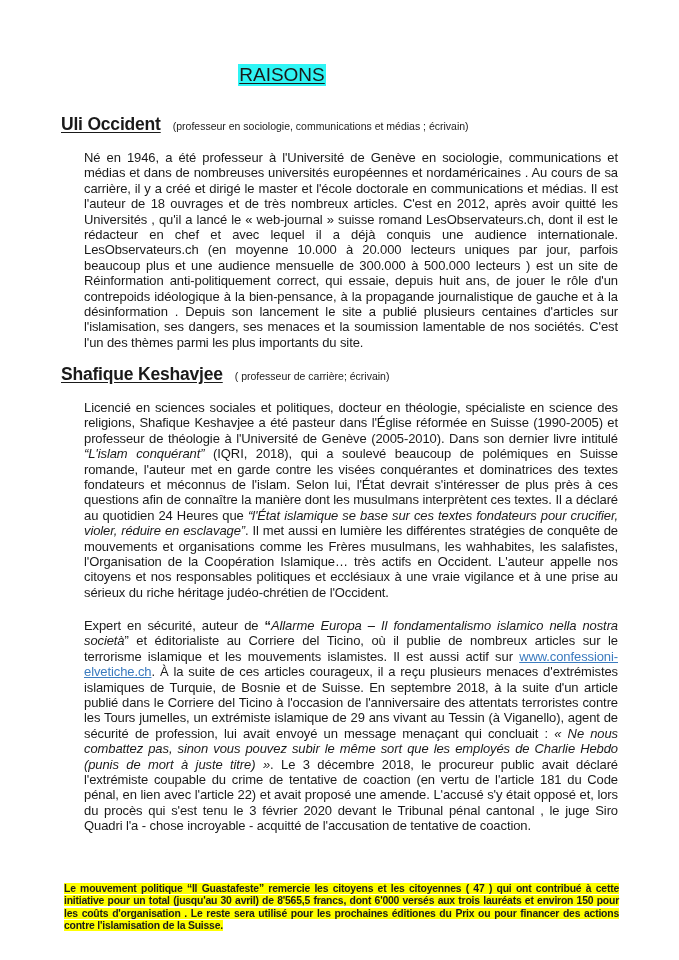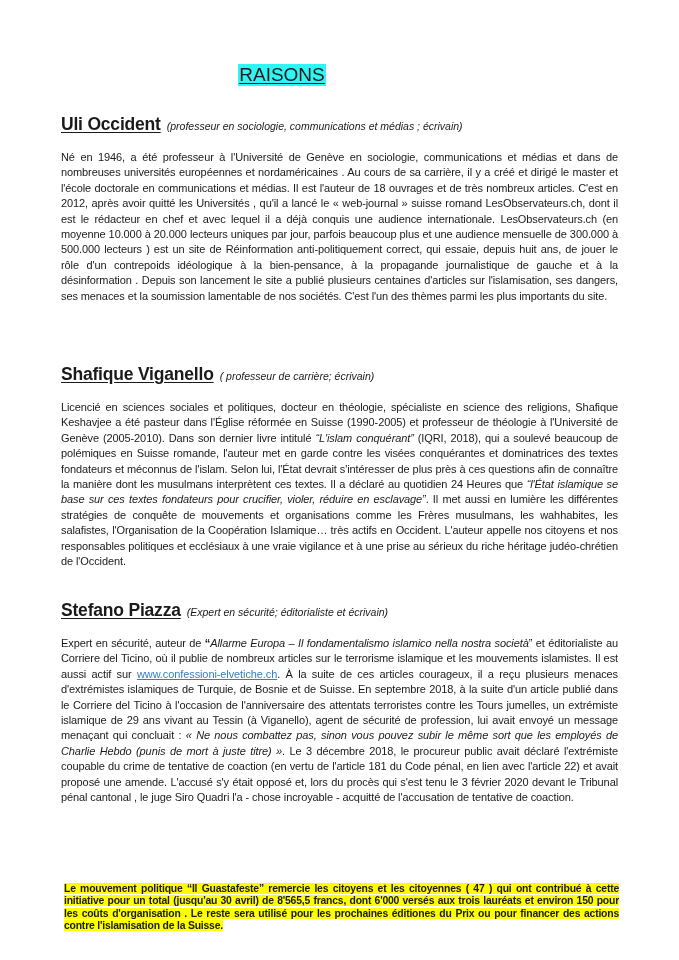--- a/index.html
+++ b/index.html
@@ -4,22 +4,22 @@
 <style>
   html, body { margin: 0; padding: 0; background: #ffffff; }
   body { width: 679px; height: 960px; position: relative; overflow: hidden;
          font-family: "Liberation Sans", sans-serif; color: #1a1a1a; }
   .title-wrap { position: absolute; left: 0; width: 564px; top: 64px; text-align: center; }
   .title { display: inline-block; background: #2ff5f5; font-size: 19px; line-height: 22px;
            padding: 0 1px; text-decoration: underline; text-underline-offset: 2px; color: #1a1a1a; }
   .section { position: absolute; left: 61px; width: 557px; }
   .heading { font-size: 12px; line-height: 16px; }
   .name { font-weight: bold; font-size: 17.5px; text-decoration: underline; text-underline-offset: 2px; letter-spacing: -0.2px; }
-  .role { font-size: 10.5px; margin-left: 6px; font-style: italic; }
-  .body { font-size: 11px; line-height: 15.4px; text-align: justify; margin-top: 16px; letter-spacing: -0.1px; }
+  .role { font-size: 10.5px; margin-left: 12px; }
+  .body { font-size: 13px; line-height: 15.4px; text-align: justify; margin-top: 16px; letter-spacing: -0.1px; margin-left: 23px; }
   .body i { font-style: italic; }
   .link { color: #3b7bbf; font-weight: normal; text-decoration: underline; }
   .notice { position: absolute; left: 64px; width: 555px; top: 883px; font-size: 10.4px; line-height: 12.3px;
             font-weight: bold; text-align: justify; letter-spacing: -0.2px; }
   .notice span.hl { background: #ffff00; box-decoration-break: clone; -webkit-box-decoration-break: clone; }
 </style>
 </head>
 <body>
 
 <div class="title-wrap">
@@ -28,27 +28,24 @@
 
 <div class="section" style="top:116px;">
   <div class="heading">
     <span class="name">Uli Occident</span><span class="role">(professeur en sociologie, communications et médias ; écrivain)</span>
   </div>
   <div class="body">Né en 1946, a été professeur à l'Université de Genève en sociologie, communications et médias et dans de nombreuses universités européennes et nordaméricaines . Au cours de sa carrière, il y a créé et dirigé le master et l'école doctorale en communications et médias. Il est l'auteur de 18 ouvrages et de très nombreux articles. C'est en 2012,  après avoir quitté les Universités , qu'il a lancé le « web-journal » suisse romand LesObservateurs.ch, dont il est le rédacteur en chef et avec lequel il a déjà conquis une audience internationale. LesObservateurs.ch (en moyenne 10.000 à 20.000 lecteurs uniques par jour, parfois beaucoup plus et une audience mensuelle de 300.000 à 500.000 lecteurs ) est un site de Réinformation anti-politiquement correct, qui essaie, depuis huit ans, de jouer le rôle d'un contrepoids idéologique à la bien-pensance, à la propagande journalistique de gauche et à la désinformation . Depuis son lancement le site  a publié  plusieurs centaines d'articles sur l'islamisation, ses dangers, ses menaces et la soumission lamentable de nos sociétés. C'est l'un des thèmes  parmi les plus importants  du site.</div>
 </div>
 
 <div class="section" style="top:366px;">
   <div class="heading">
-    <span class="name">Shafique Viganello</span><span class="role">( professeur de carrière;  écrivain)</span>
+    <span class="name">Shafique Keshavjee</span><span class="role">( professeur de carrière;  écrivain)</span>
   </div>
   <div class="body"><span>Licencié en sciences sociales et politiques, docteur en théologie, spécialiste en science des religions, Shafique Keshavjee a été pasteur dans l'Église réformée en Suisse (1990-2005) et professeur de théologie à l'Université de Genève (2005-2010). Dans son dernier livre intitulé </span><i>“L'islam conquérant”</i><span> (IQRI, 2018), qui a soulevé beaucoup de polémiques en Suisse romande, l'auteur met en garde contre les visées conquérantes et dominatrices des textes fondateurs et méconnus de l'islam. Selon lui, l'État devrait s'intéresser de plus près à ces questions afin de connaître la manière dont les musulmans interprètent ces textes. Il a déclaré au quotidien 24 Heures que </span><i>“l'État islamique se base sur ces textes fondateurs pour crucifier, violer, réduire en esclavage”</i><span>. Il met  aussi  en lumière  les  différentes  stratégies  de  conquête  de  mouvements  et organisations comme les Frères musulmans, les wahhabites, les salafistes, l'Organisation de la Coopération Islamique… très actifs en Occident. L'auteur appelle nos citoyens et nos responsables politiques et ecclésiaux à une vraie vigilance et à une prise au sérieux du riche héritage judéo-chrétien de l'Occident.</span></div>
 </div>
 
 <div class="section" style="top:602px;">
-  <div class="heading">
-    <span class="name">Stefano Piazza</span><span class="role">(Expert en sécurité; éditorialiste et écrivain)</span>
-  </div>
   <div class="body"><span>Expert en sécurité, auteur de  </span><b>“</b><i>Allarme Europa – Il fondamentalismo islamico nella nostra società</i><span>” et éditorialiste au Corriere del Ticino, où il publie de nombreux articles sur le terrorisme islamique et les mouvements islamistes. Il est aussi actif sur </span><a class="link">www.confessioni-elvetiche.ch</a><span>. À la suite de ces articles courageux, il a reçu plusieurs menaces d'extrémistes islamiques de Turquie, de Bosnie et de Suisse. En septembre 2018, à la suite d'un article publié dans le Corriere del Ticino à l'occasion de l'anniversaire des attentats terroristes contre les Tours jumelles, un extrémiste islamique de 29 ans vivant au Tessin (à Viganello), agent de sécurité de profession, lui avait envoyé un message menaçant qui concluait : </span><i>« Ne nous combattez pas, sinon vous pouvez subir le même sort que les employés de Charlie Hebdo (punis de mort à juste titre) »</i><span>. Le 3 décembre 2018, le procureur public avait déclaré l'extrémiste coupable du crime de tentative de coaction (en vertu de l'article 181 du Code pénal, en lien avec l'article 22) et avait proposé une amende. L'accusé s'y était opposé et, lors du procès qui s'est tenu le 3 février 2020 devant le Tribunal pénal cantonal , le juge Siro Quadri l'a - chose incroyable - acquitté de l'accusation de tentative de coaction.</span></div>
 </div>
 
 <div class="notice">
   <span class="hl">Le mouvement politique “Il Guastafeste”  remercie les citoyens et les citoyennes ( 47 ) qui ont contribué à cette initiative pour un total (jusqu'au 30 avril) de 8'565,5 francs, dont 6'000 versés aux trois lauréats  et environ 150 pour les coûts d'organisation . Le reste sera utilisé pour les prochaines éditiones du Prix ou pour financer des actions contre l'islamisation de la Suisse.</span>
 </div>
 
 </body></html>

